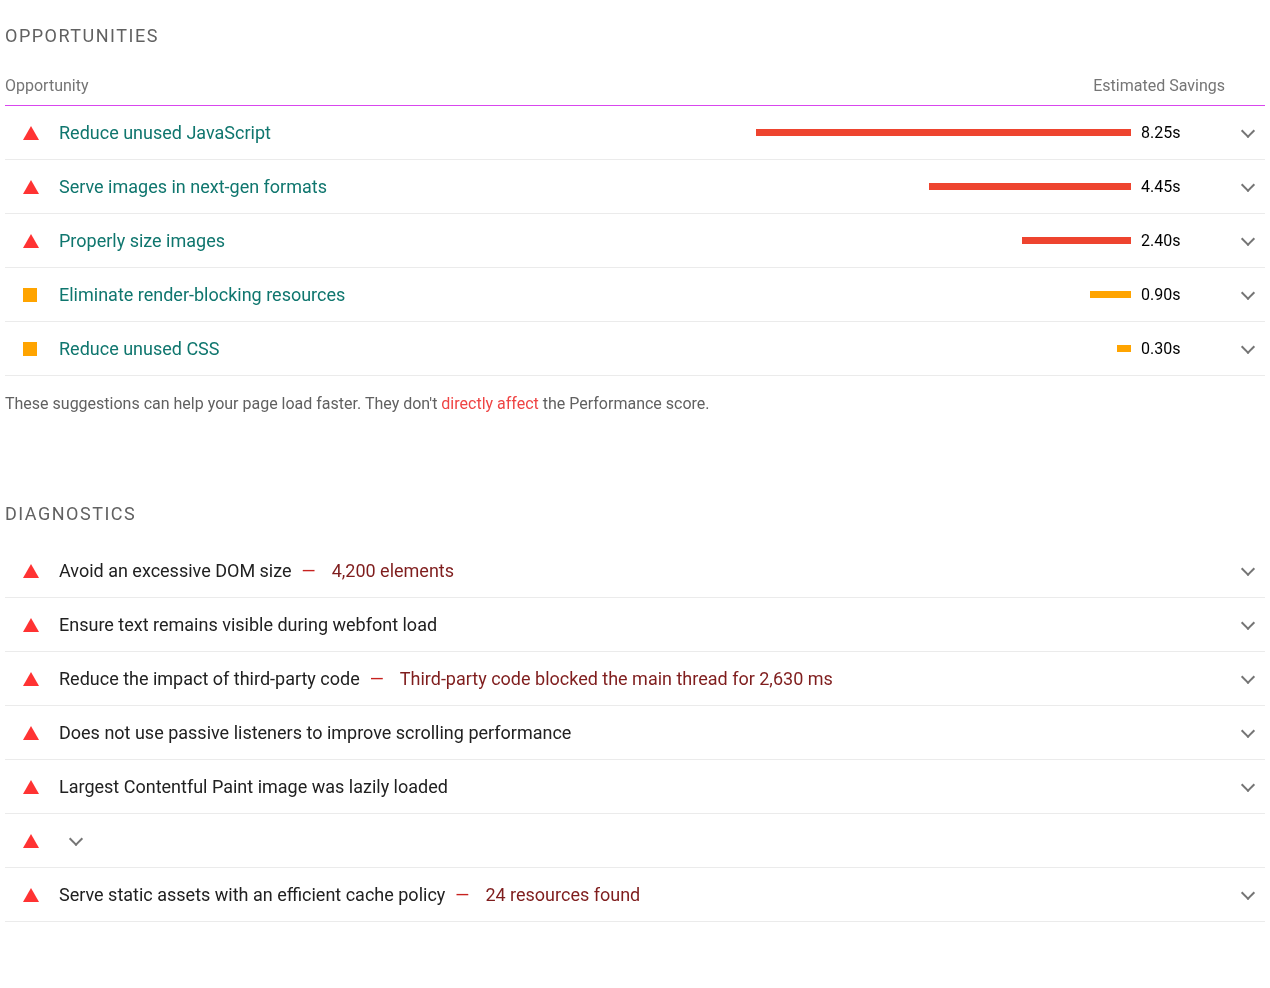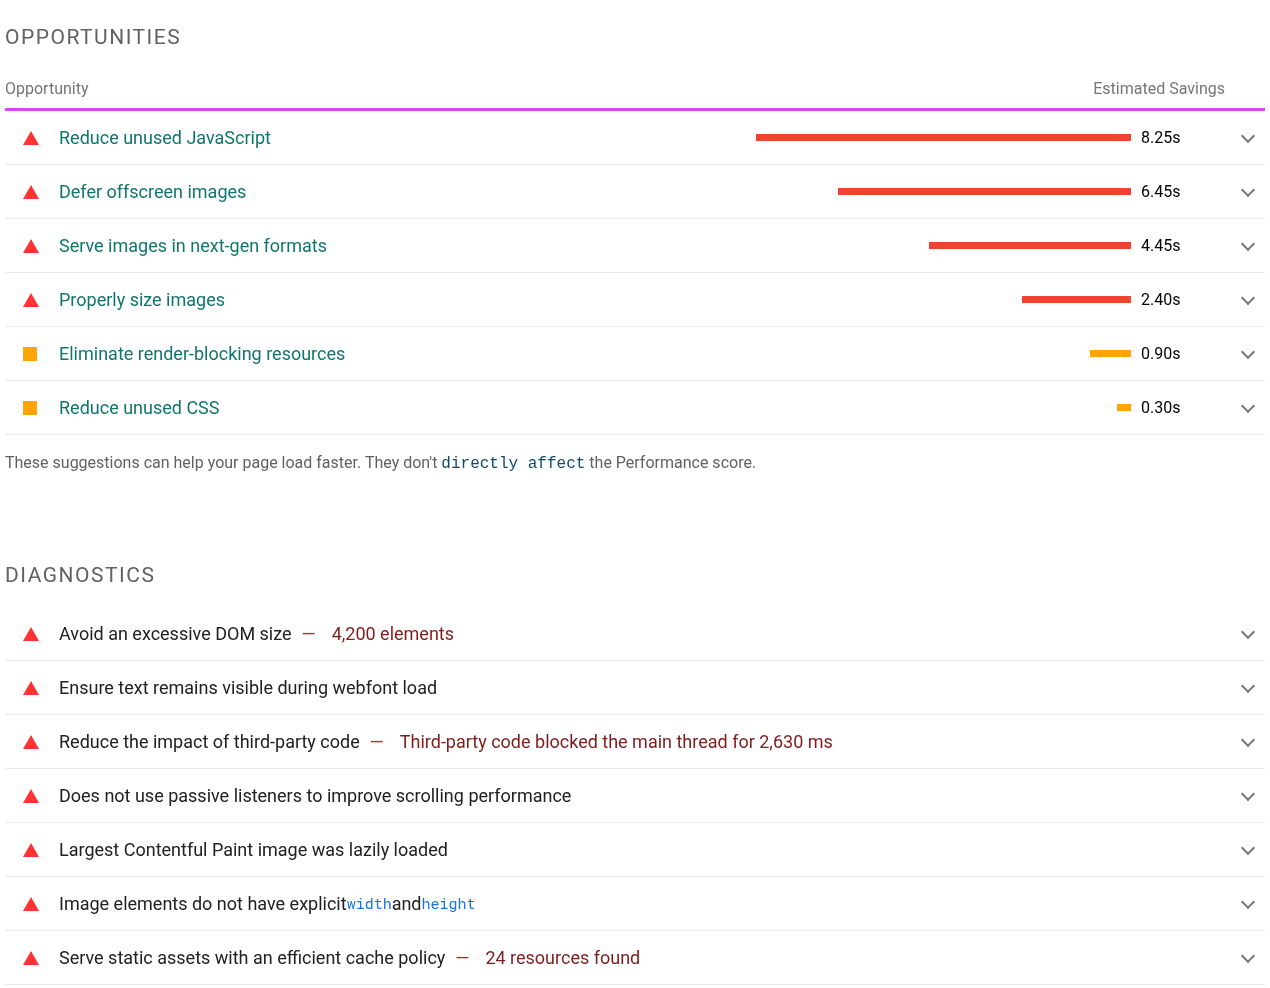--- a/index.html
+++ b/index.html
@@ -5,33 +5,33 @@
     * { box-sizing: border-box; margin: 0; padding: 0; }
     body {
       font-family: Roboto, -apple-system, BlinkMacSystemFont, "Segoe UI", Helvetica, Arial, sans-serif;
       font-size: 14px;
       color: #212121;
       background: #fff;
       width: 1270px;
       padding: 5px 5px 20px 5px;
     }
     .section-title {
-      font-size: 21px;
+      font-size: 18px;
       font-weight: 400;
       letter-spacing: 1.5px;
       color: #616161;
       text-transform: uppercase;
       margin: 20px 0 20px 0;
     }
     .opp-header {
       display: flex;
       color: #757575;
       font-size: 16px;
       padding: 10px 0;
-      border-bottom: 3px solid #d946ef;
+      border-bottom: 1px solid #d946ef;
     }
     .opp-header-left { flex: 0 0 720px; }
     .opp-header-right { flex: 1; text-align: right; padding-right: 40px;}
     .audit-row {
       display: flex;
       align-items: center;
       min-height: 54px;
       border-bottom: 1px solid #ebebeb;
       padding: 14px 0;
     }
@@ -94,23 +94,22 @@
       border-bottom: 2px solid #757575;
       transform: rotate(45deg);
       margin-top: -4px;
     }
     .footnote {
       color: #616161;
       font-size: 16px;
       padding: 18px 0 10px 0;
     }
     .footnote a {
-      color: #0c4a6e;
+      color: #ef4444;
       text-decoration: none;
-      font-family: Liberation Mono, monospace;
     }
     .diag-title-wrap {
       flex: 1;
       display: flex;
       align-items: flex-start;
       flex-wrap: wrap;
       font-size: 18px;
     }
     .diag-detail {
       color: #7f1d1d;
@@ -151,35 +150,20 @@
       </div>
       <div class="savings">8.25s</div>
       <div class="chevron-cell">
         <div class="chevron-down"></div>
       </div>
     </div>
     <div class="audit-row">
       <div class="icon-cell">
         <span class="triangle-red"></span>
       </div>
-      <div class="audit-title">Defer offscreen images</div>
-      <div class="bar-cell">
-        <div class="chart-scale">
-          <div class="bar bar-red" style="width: 293px;"></div>
-        </div>
-      </div>
-      <div class="savings">6.45s</div>
-      <div class="chevron-cell">
-        <div class="chevron-down"></div>
-      </div>
-    </div>
-    <div class="audit-row">
-      <div class="icon-cell">
-        <span class="triangle-red"></span>
-      </div>
       <div class="audit-title">Serve images in next-gen formats</div>
       <div class="bar-cell">
         <div class="chart-scale">
           <div class="bar bar-red" style="width: 202px;"></div>
         </div>
       </div>
       <div class="savings">4.45s</div>
       <div class="chevron-cell">
         <div class="chevron-down"></div>
       </div>
@@ -296,26 +280,20 @@
         <span>Largest Contentful Paint image was lazily loaded</span>
       </div>
       <div class="chevron-cell">
         <div class="chevron-down"></div>
       </div>
     </div>
     <div class="audit-row">
       <div class="icon-cell">
         <span class="triangle-red"></span>
       </div>
-      <div class="diag-title-wrap">
-        <span>Image elements do not have explicit </span>
-        <span class="code-token">width</span>
-        <span> and </span>
-        <span class="code-token">height</span>
-      </div>
       <div class="chevron-cell">
         <div class="chevron-down"></div>
       </div>
     </div>
     <div class="audit-row">
       <div class="icon-cell">
         <span class="triangle-red"></span>
       </div>
       <div class="diag-title-wrap">
         <span>Serve static assets with an efficient cache policy</span>

